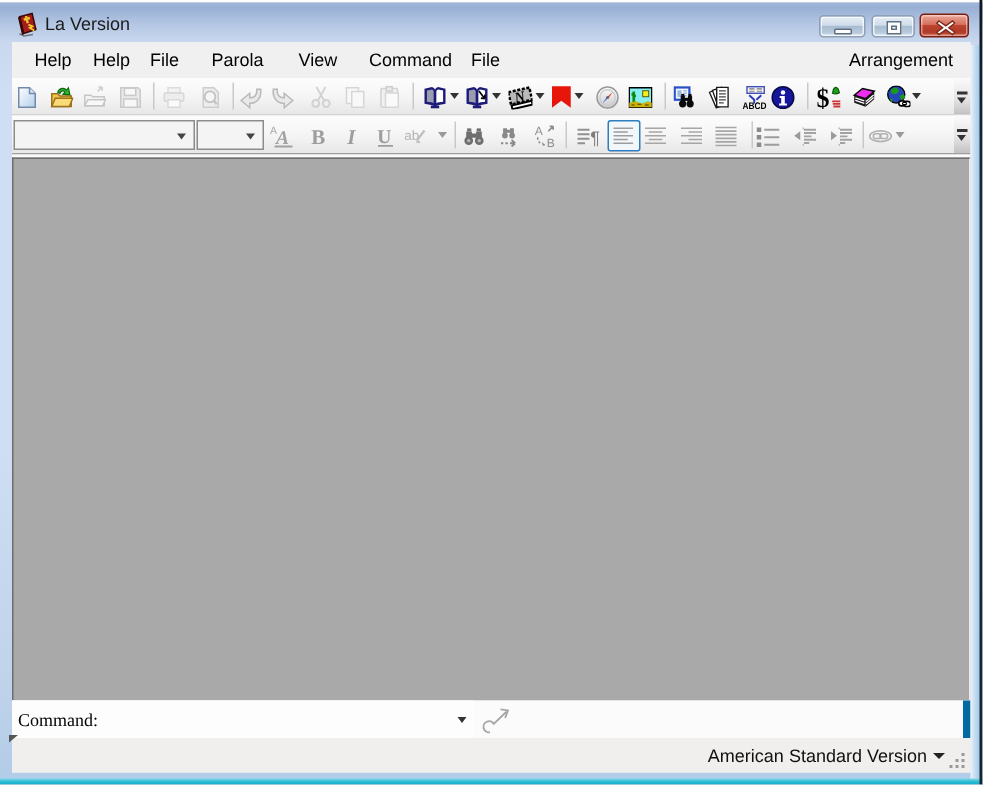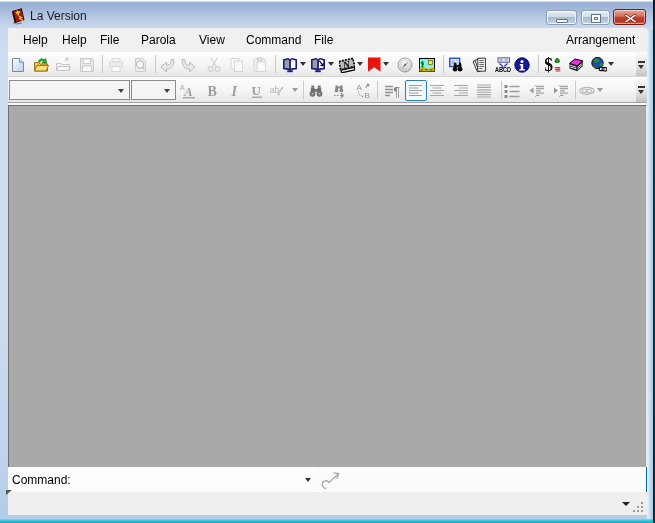--- a/index.html
+++ b/index.html
@@ -25,21 +25,21 @@
 #client { left:8px; top:28px; width:639px; height:487px; background:#f1f0f0; }
 #menubar { left:0; top:0; width:639px; height:24px; background:#f1f0f0; color:#000; }
 #menubar span { position:absolute; top:5px; }
 #tb1 { left:0; top:24px; width:639px; height:25px;
   background:linear-gradient(180deg,#fdfdfd 0%,#f4f4f4 55%,#e7e7e7 100%); border-bottom:1px solid #d4d4d4;}
 #tb2 { left:0; top:49px; width:639px; height:26px;
   background:linear-gradient(180deg,#fdfdfd 0%,#f4f4f4 55%,#e7e7e7 100%); border-bottom:1px solid #9f9f9f;}
 #tbstrip { left:0; top:75px; width:639px; height:2px; background:#fafafa; }
 #content { left:0; top:77px; width:639px; height:362px; background:#a9a9a9;
   border-top:1px solid #6e6e6e; border-left:1px solid #6e6e6e; border-right:1px solid #ebebeb;}
-#cmdbar { left:0; top:439px; width:639px; height:25px; background:#fbfbfb; border-right:1px solid #0369a1;}
+#cmdbar { left:0; top:439px; width:639px; height:25px; background:#fbfbfb; border-right:5px solid #0369a1;font-family:Liberation Serif, serif;}
 #statusbar { left:0; top:464px; width:639px; height:23px; background:#f0efed; }
 
 .vsep { position:absolute; top:3px; width:1px; height:18px; background:#c9c9c9; }
 
 .ovf { position:absolute; right:0; top:0; width:11px; height:24px;
   background:linear-gradient(180deg,#fbfbfb 0%,#e3e3e3 60%,#c2c2c2 100%); }
 .ovf:before { content:""; position:absolute; left:2px; top:9px; width:7px; height:2px; background:#333; }
 .ovf:after { content:""; position:absolute; left:2px; top:13px; width:0; height:0;
   border-left:3.5px solid transparent; border-right:3.5px solid transparent; border-top:4px solid #333; }
 
@@ -410,20 +410,21 @@
       <div class="dd" style="left:297px;top:11px;"></div>
       <svg class="abs" style="left:311px;top:3px" width="26" height="20" viewBox="0 0 26 20">
         <g fill="none" stroke="#a6a6a6" stroke-width="1.25">
           <path d="M10.2 12.6 A3.7 3.7 0 1 0 7.6 18.2"></path>
           <path d="M9.8 12.9 L18.8 4.3"></path>
           <path d="M14.6 2.9 L19.6 3.6 L17.8 8.7"></path>
         </g>
       </svg>
     </div>
     <div class="abs" id="statusbar">
+      <span id="statustext">American Standard Version</span>
       <div id="statusdd"></div>
       <div class="grip" style="right:4px;bottom:3px"></div>
       <div class="grip" style="right:4px;bottom:7px"></div>
       <div class="grip" style="right:4px;bottom:11px"></div>
       <div class="grip" style="right:8px;bottom:3px"></div>
       <div class="grip" style="right:8px;bottom:7px"></div>
       <div class="grip" style="right:12px;bottom:3px"></div>
     </div>
   </div>
 

